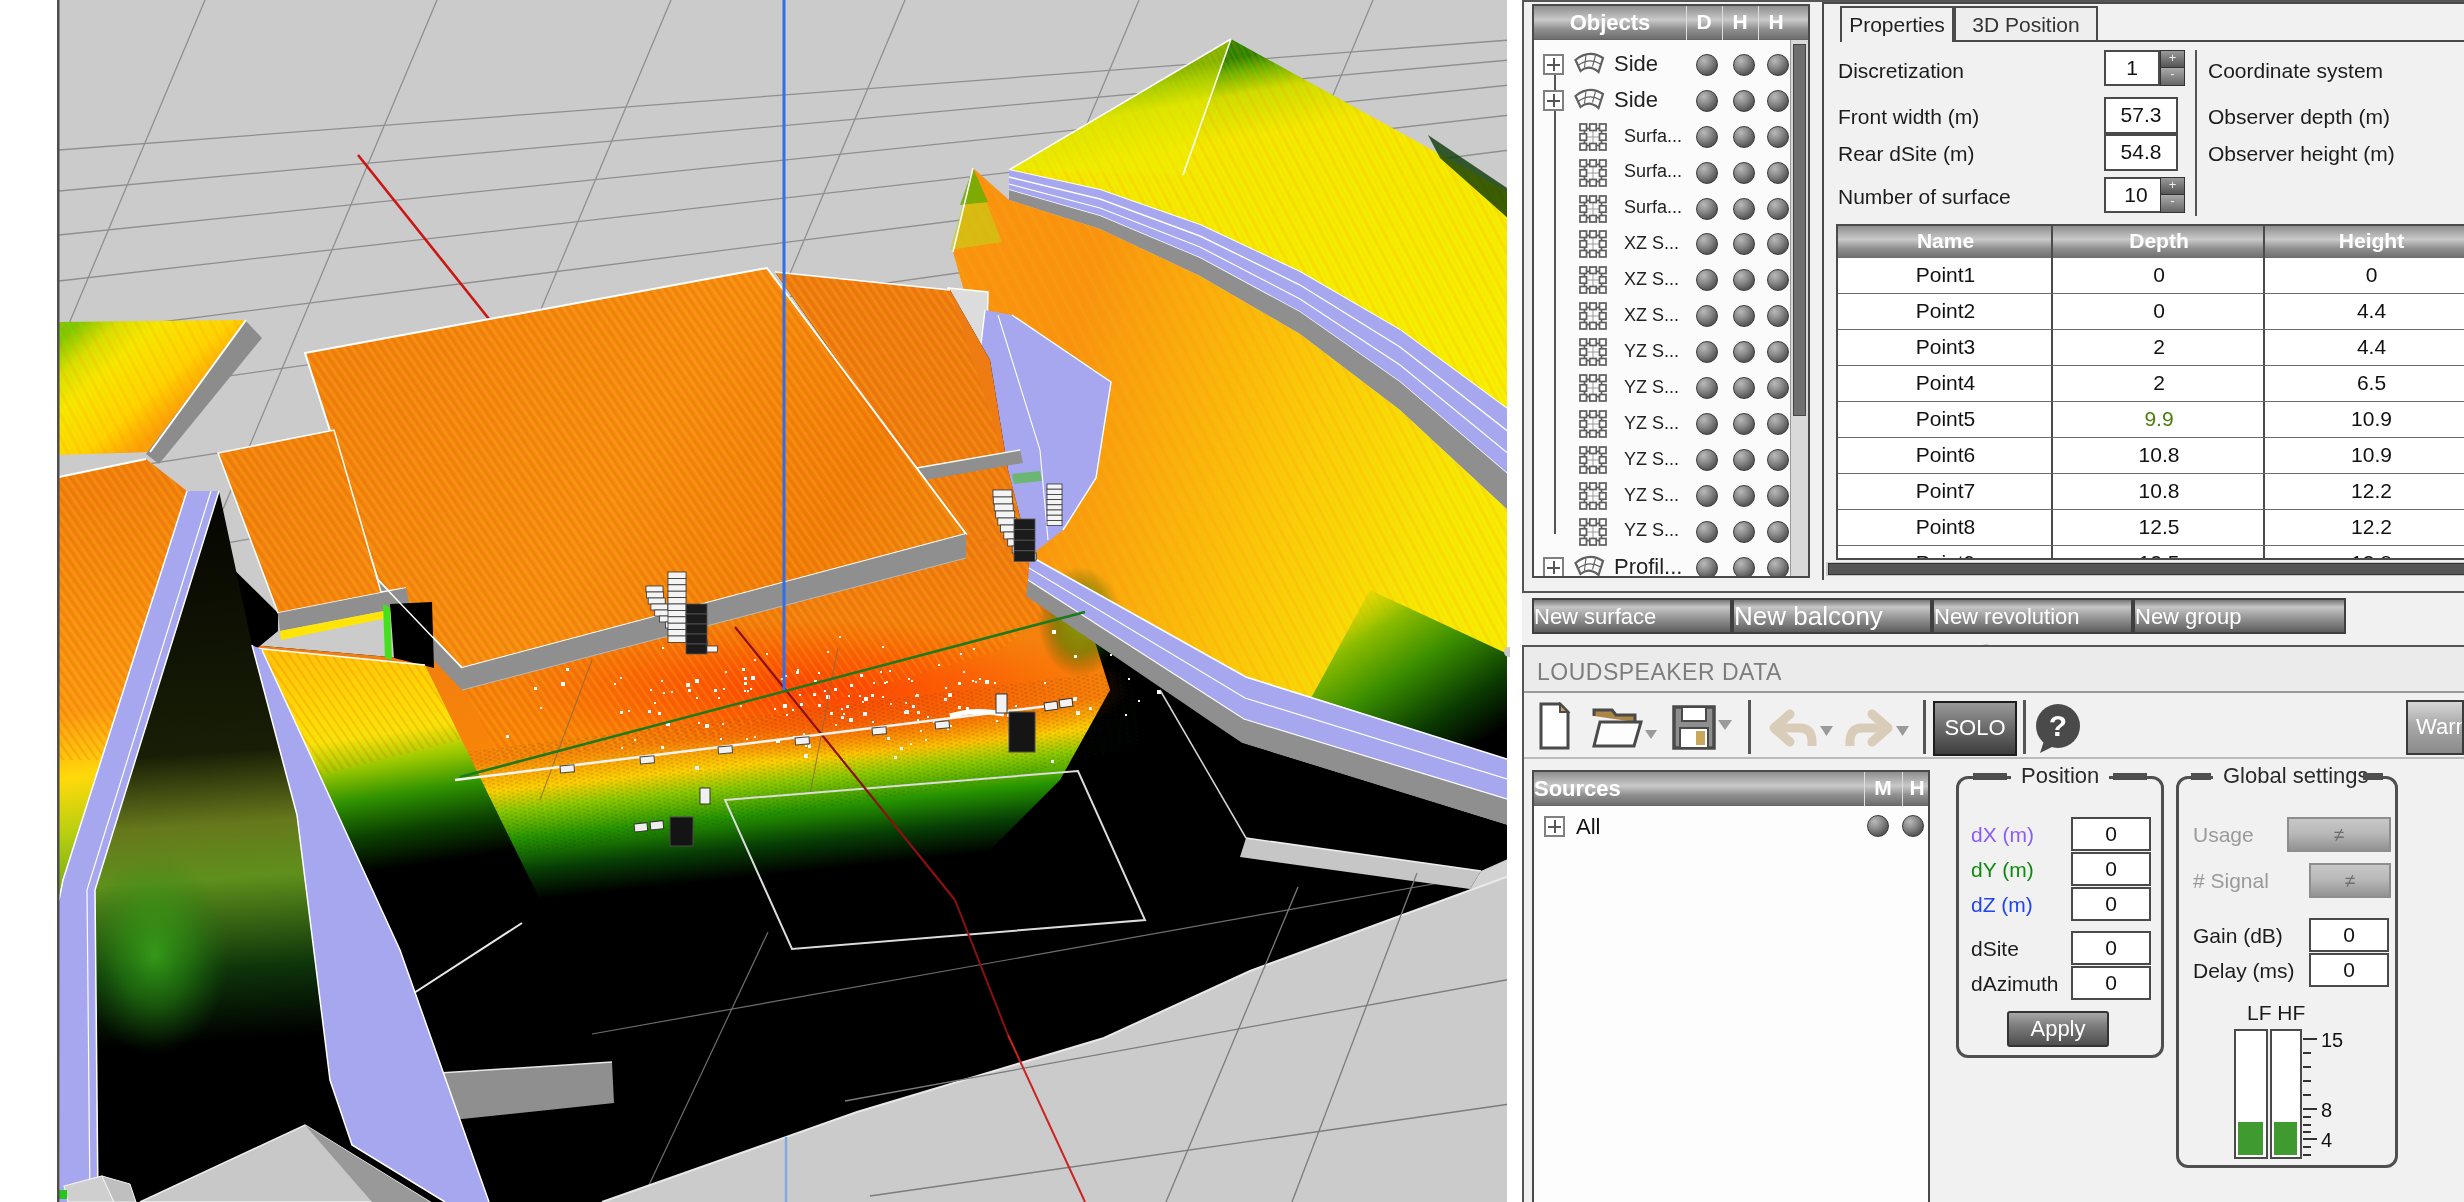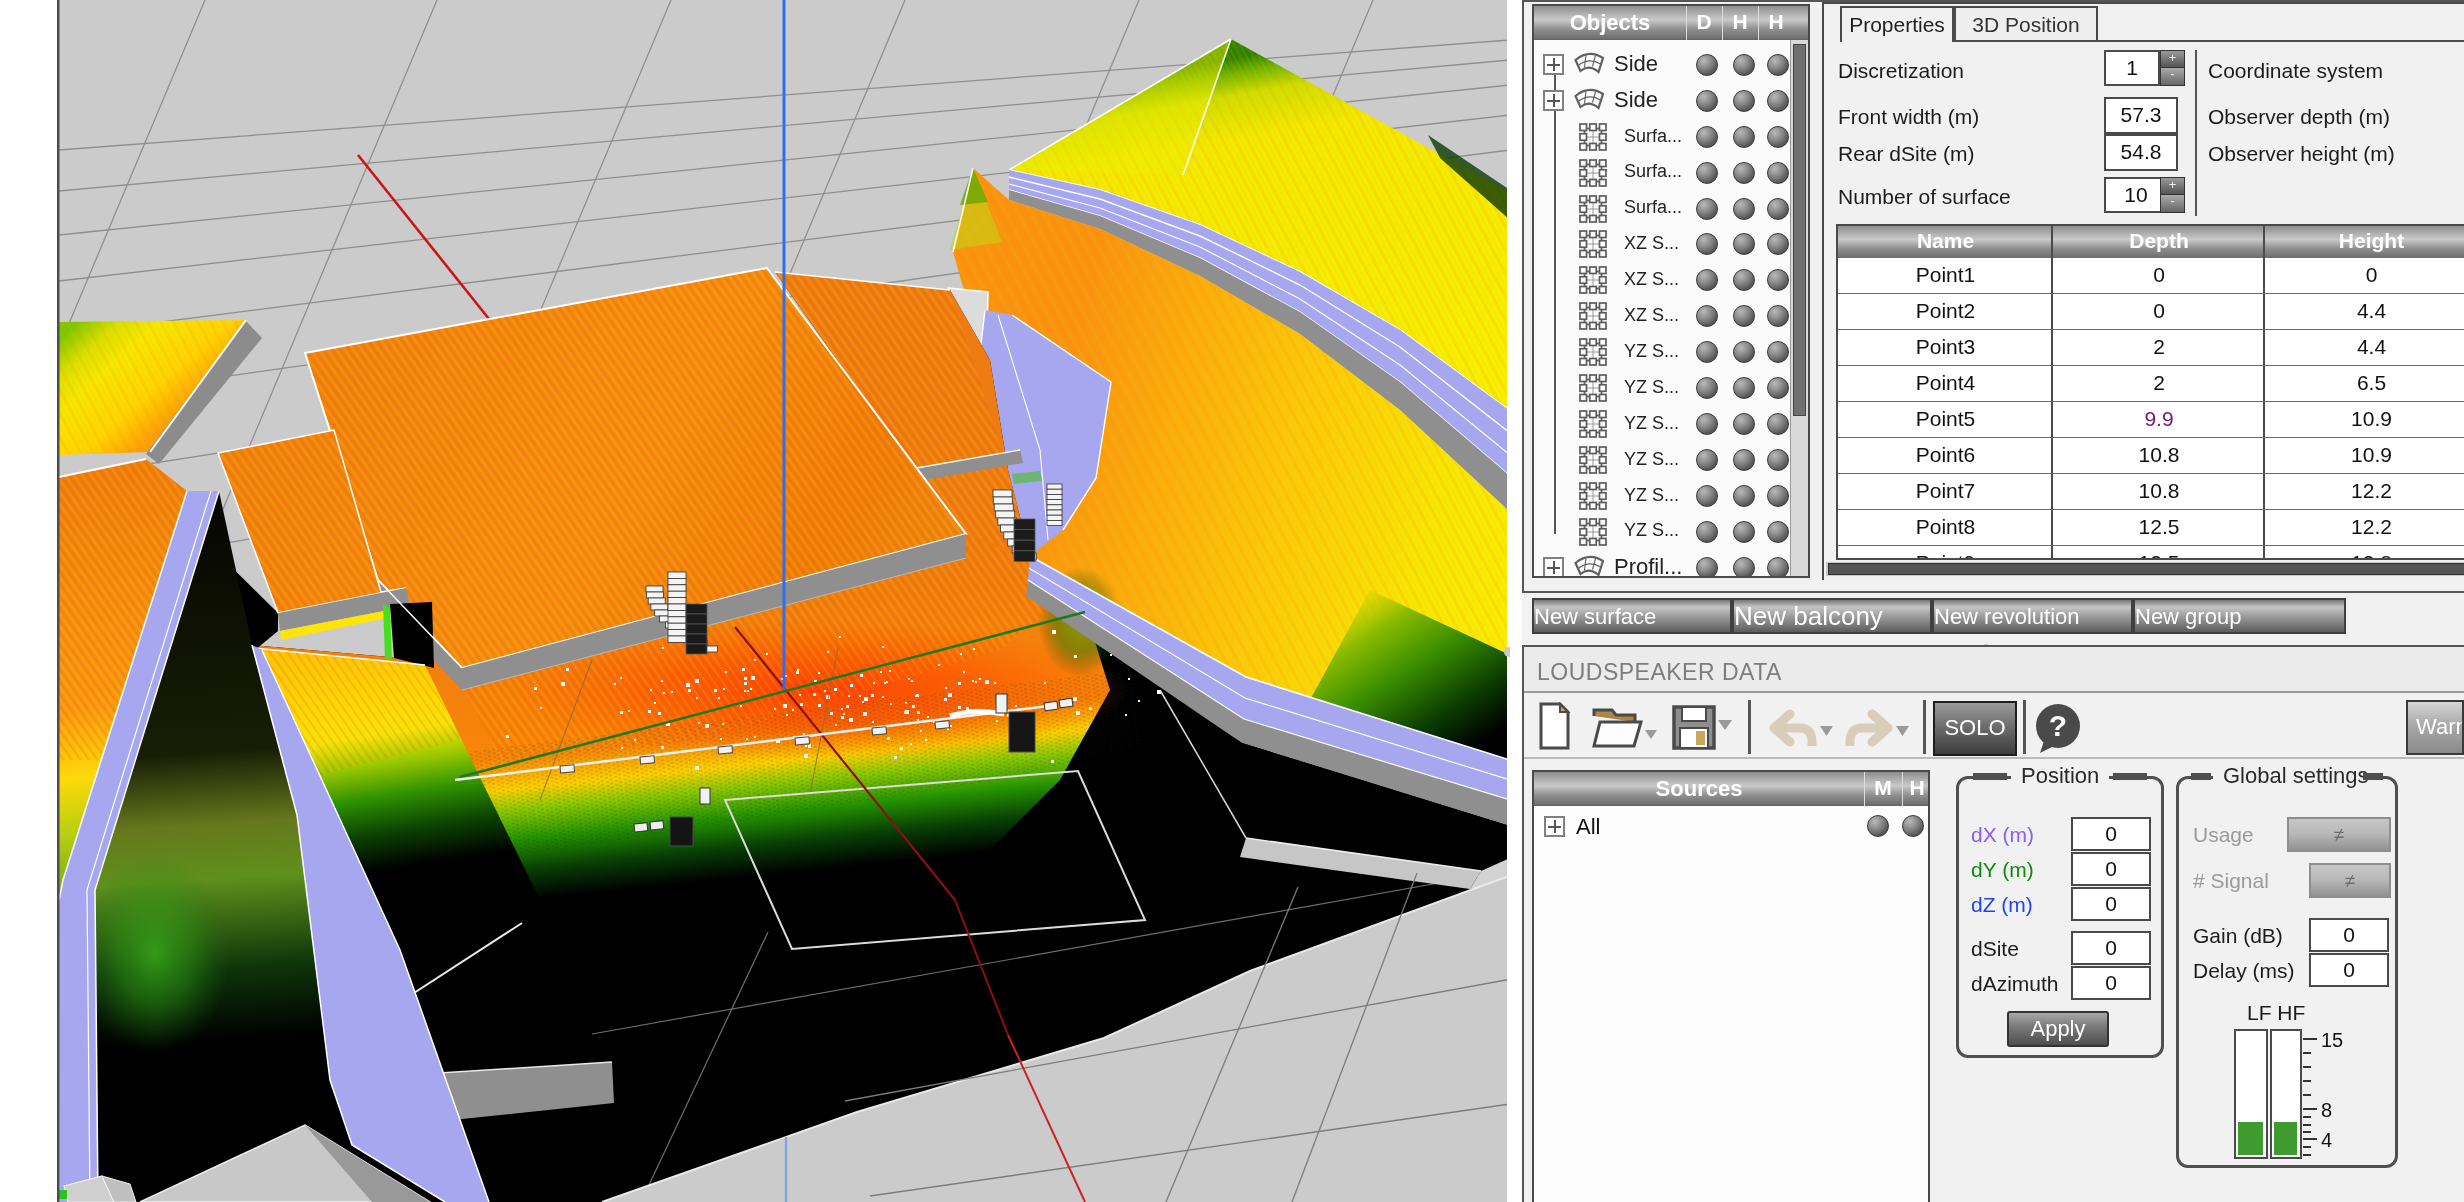--- a/index.html
+++ b/index.html
@@ -853,21 +853,21 @@
       <div class="abs" style="left:215px;top:5px;width:212px;text-align:center;font-size:21px;color:#111">2</div>
       <div class="abs" style="left:427px;top:5px;width:213px;text-align:center;font-size:21px;color:#111">4.4</div>
       </div>
 <div class="abs" style="left:0;top:140px;width:100%;height:36px;border-bottom:1.5px solid #6a6a6a">
       <div class="abs" style="left:0;top:5px;width:215px;text-align:center;font-size:21px;color:#111">Point4</div>
       <div class="abs" style="left:215px;top:5px;width:212px;text-align:center;font-size:21px;color:#111">2</div>
       <div class="abs" style="left:427px;top:5px;width:213px;text-align:center;font-size:21px;color:#111">6.5</div>
       </div>
 <div class="abs" style="left:0;top:176px;width:100%;height:36px;border-bottom:1.5px solid #6a6a6a">
       <div class="abs" style="left:0;top:5px;width:215px;text-align:center;font-size:21px;color:#111">Point5</div>
-      <div class="abs" style="left:215px;top:5px;width:212px;text-align:center;font-size:21px;color:#701a75">9.9</div>
+      <div class="abs" style="left:215px;top:5px;width:212px;text-align:center;font-size:21px;color:#4d7c0f">9.9</div>
       <div class="abs" style="left:427px;top:5px;width:213px;text-align:center;font-size:21px;color:#111">10.9</div>
       </div>
 <div class="abs" style="left:0;top:212px;width:100%;height:36px;border-bottom:1.5px solid #6a6a6a">
       <div class="abs" style="left:0;top:5px;width:215px;text-align:center;font-size:21px;color:#111">Point6</div>
       <div class="abs" style="left:215px;top:5px;width:212px;text-align:center;font-size:21px;color:#111">10.8</div>
       <div class="abs" style="left:427px;top:5px;width:213px;text-align:center;font-size:21px;color:#111">10.9</div>
       </div>
 <div class="abs" style="left:0;top:248px;width:100%;height:36px;border-bottom:1.5px solid #6a6a6a">
       <div class="abs" style="left:0;top:5px;width:215px;text-align:center;font-size:21px;color:#111">Point7</div>
       <div class="abs" style="left:215px;top:5px;width:212px;text-align:center;font-size:21px;color:#111">10.8</div>
@@ -934,21 +934,21 @@
 <svg class="abs" style="left:2032px;top:701px" width="50" height="54" viewBox="0 0 50 54">
   <circle cx="26" cy="25" r="22" fill="#4a4a4a"></circle>
   <path d="M12 40 L8 52 L22 45 Z" fill="#4a4a4a"></path>
   <text x="26" y="35" text-anchor="middle" font-size="30" font-weight="bold" fill="#fff" font-family="Liberation Sans,sans-serif">?</text>
 </svg>
 <div class="abs" style="left:2406px;top:700px;width:58px;height:55px;background:linear-gradient(180deg,#d6d6d6,#a9a9a9 45%,#8a8a8a);border:2.5px solid #3a3a3a;color:#fff;font-size:22px;line-height:50px;overflow:hidden;padding-left:8px">Warn</div>
 <div class="abs" style="left:1524px;top:757px;width:940px;height:2px;background:#bbb"></div>
 
 <div class="abs" style="left:1532px;top:770px;width:398px;height:432px;background:#fdfdfd;border:2px solid #4a4a4a;border-bottom:none;overflow:hidden">
   <div class="abs grad-hdr" style="left:0;top:0;width:100%;height:34px;border-bottom:1px solid #666">
-    <div class="abs" style="left:0;top:4px;width:330px;text-align:center;color:#fff;font-size:22px;font-weight:bold">Sources</div>
+    <div class="abs" style="left:0;top:4px;width:330px;color:#fff;font-size:22px;font-weight:bold">Sources</div>
     <div class="abs" style="left:330px;top:0;width:1px;height:34px;background:#ddd"></div>
     <div class="abs" style="left:330px;top:4px;width:38px;text-align:center;color:#fff;font-size:21px;font-weight:bold">M</div>
     <div class="abs" style="left:368px;top:0;width:1px;height:34px;background:#ddd"></div>
     <div class="abs" style="left:368px;top:4px;width:30px;text-align:center;color:#fff;font-size:21px;font-weight:bold">H</div>
   </div>
   <div class="abs" style="left:10px;top:44px;width:21px;height:21px;border:2px solid #808080;background:#fff"></div>
   <div class="abs" style="left:14px;top:53.5px;width:13px;height:2px;background:#555"></div>
   <div class="abs" style="left:19.5px;top:48px;width:2px;height:13px;background:#555"></div>
   <div class="abs" style="left:42px;top:42px;font-size:22px;color:#111">All</div>
   <div class="led" style="left:333px;top:43px"></div>

